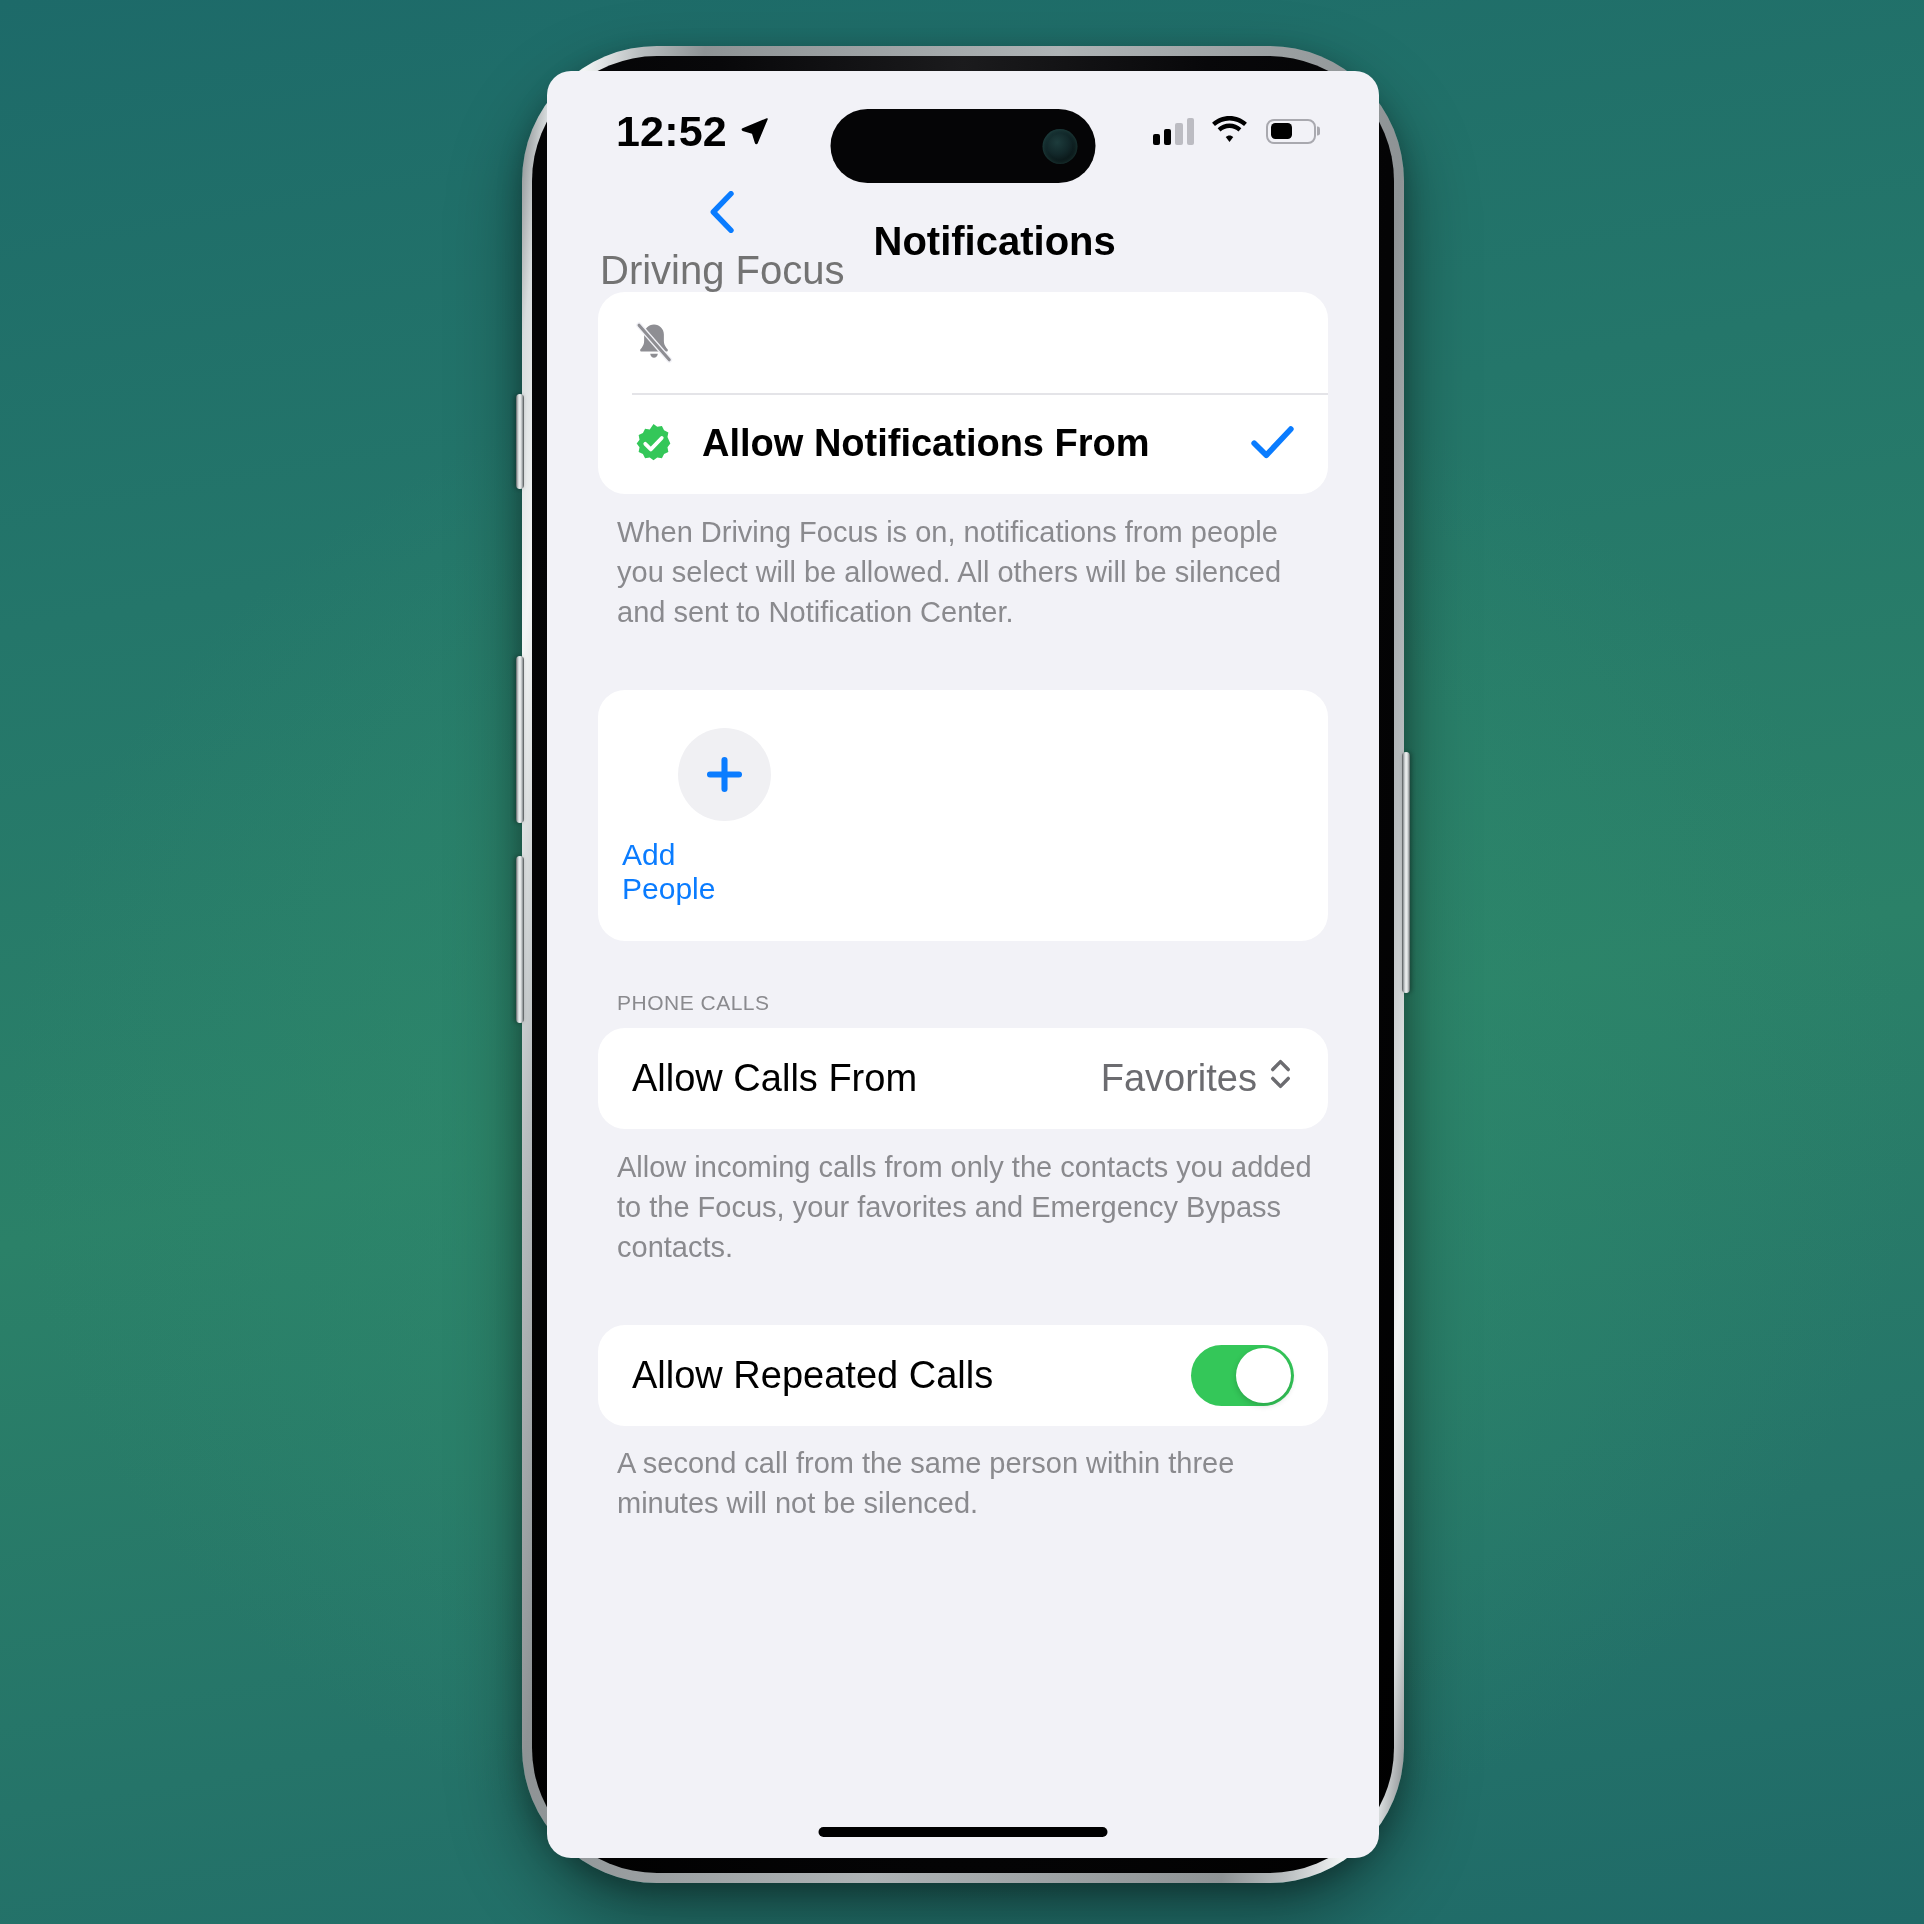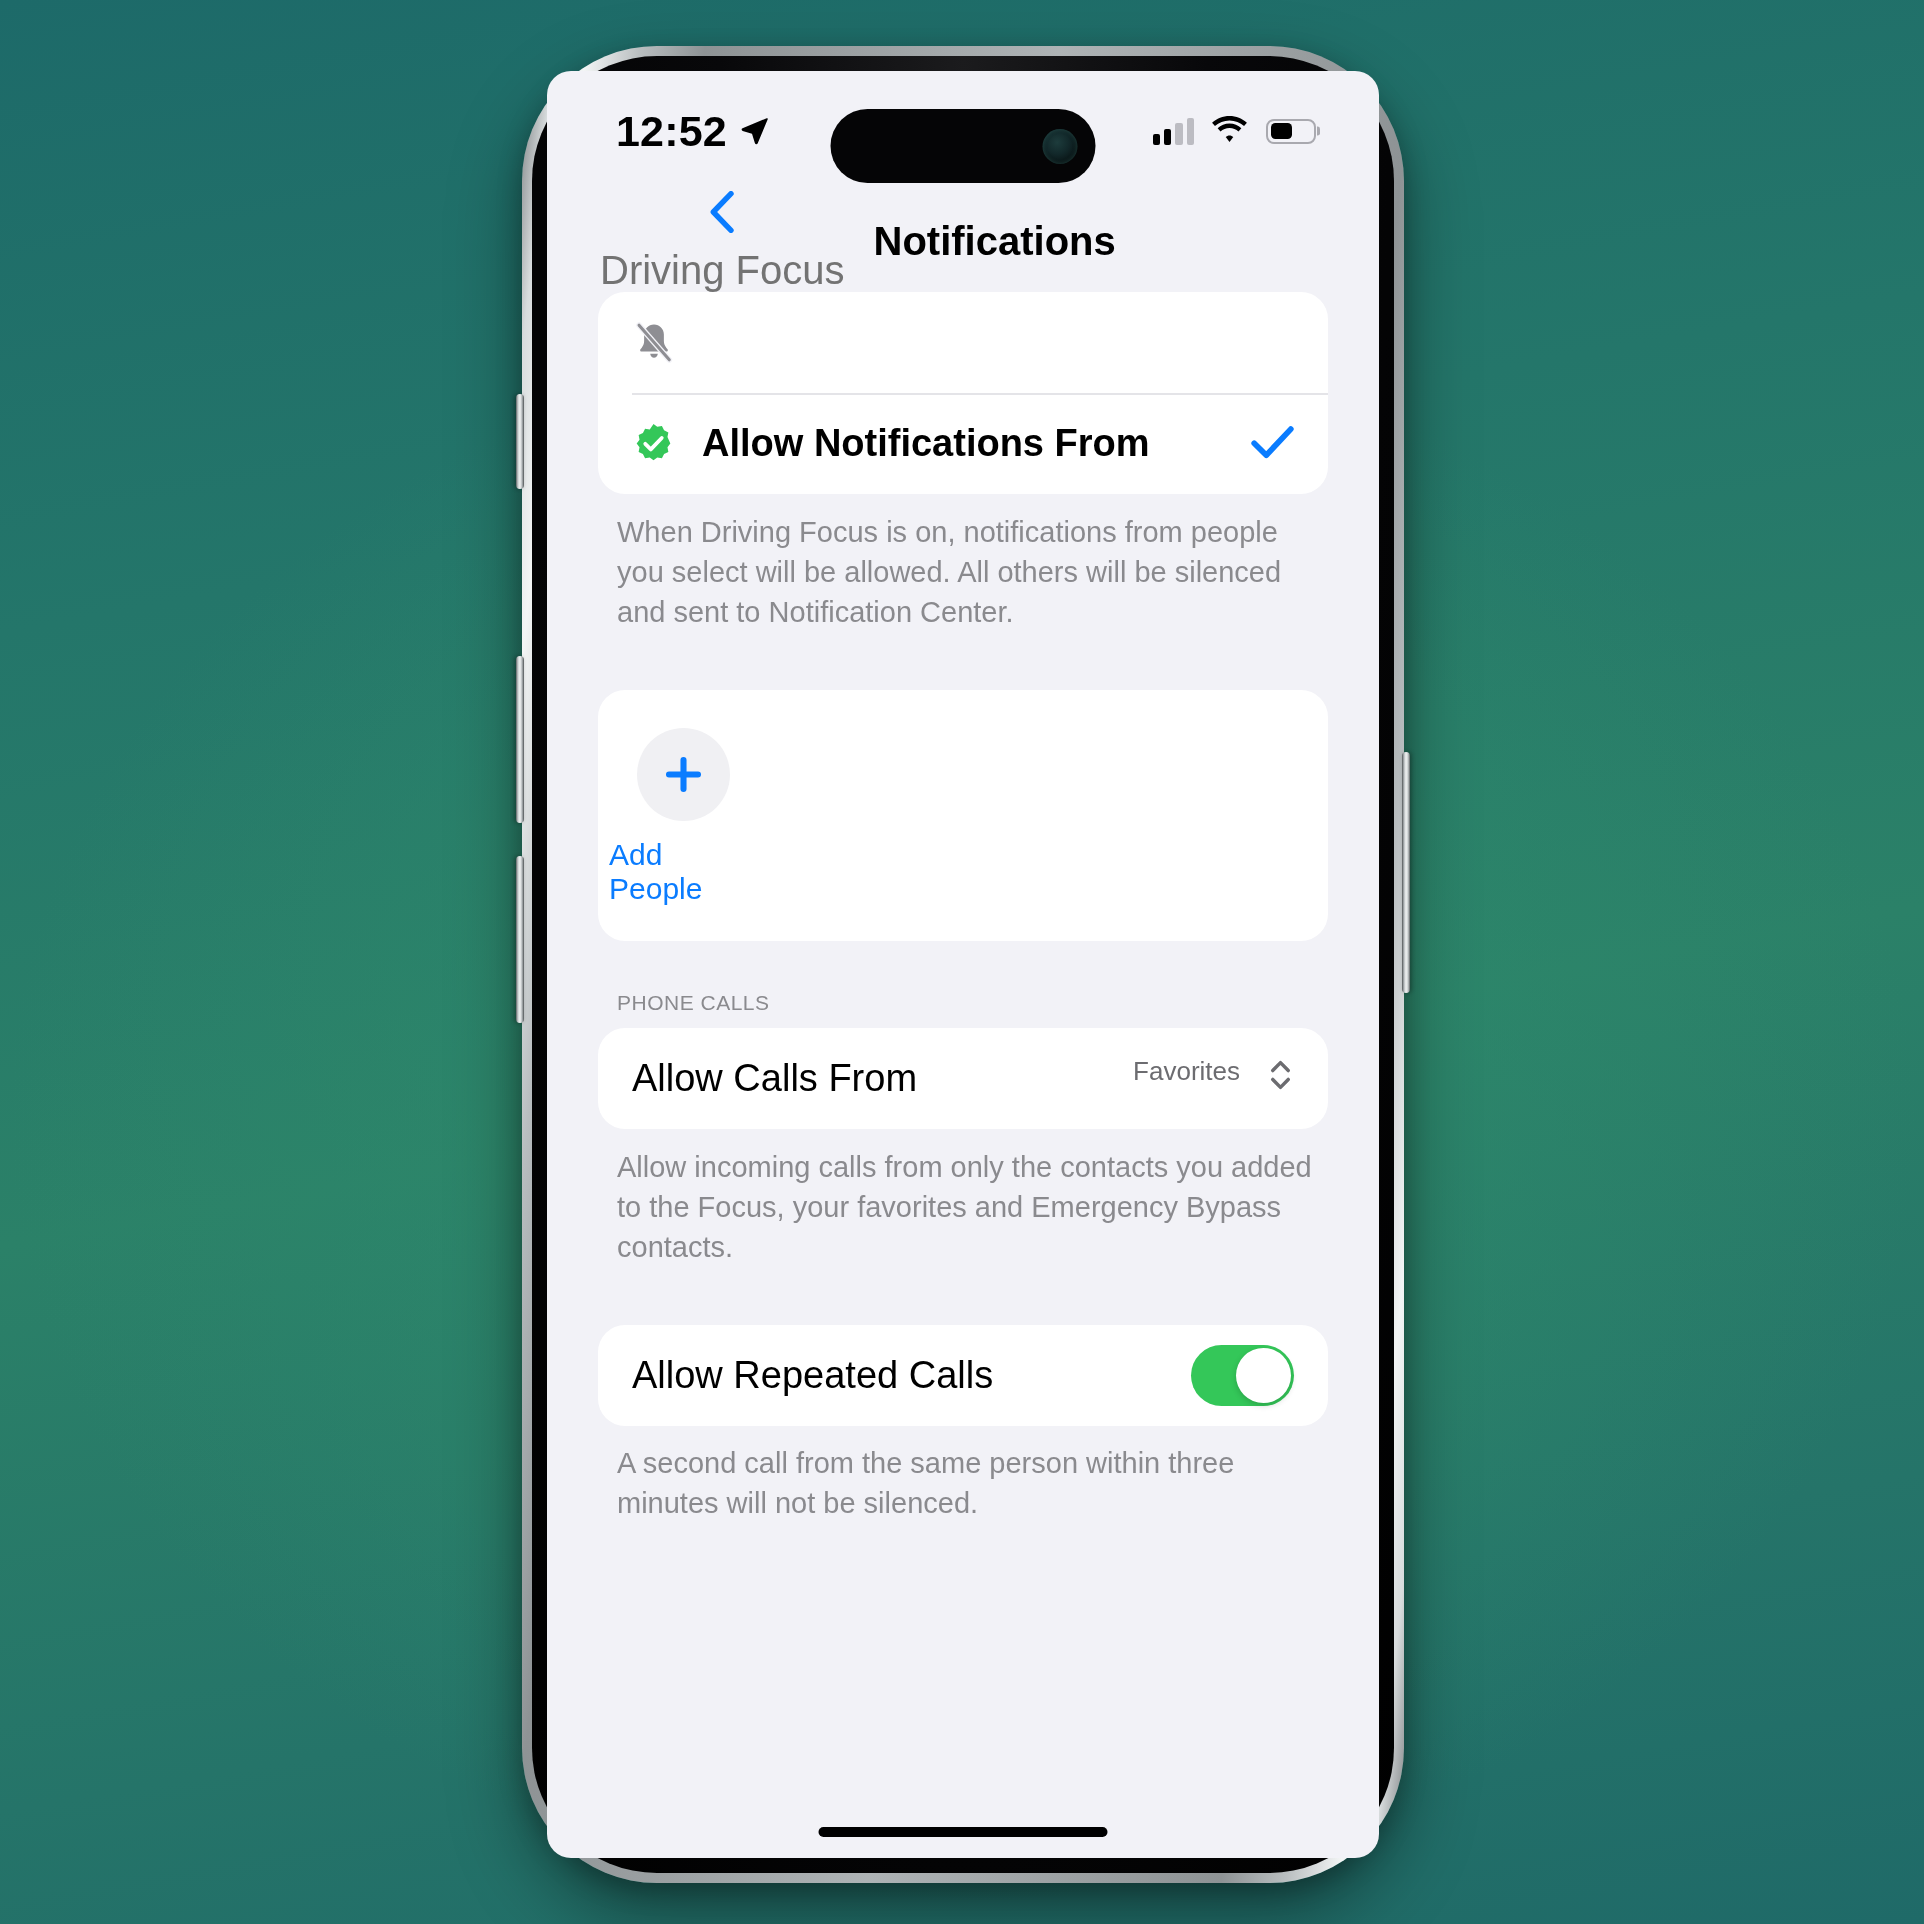--- a/index.html
+++ b/index.html
@@ -149,22 +149,22 @@
     content:''; position:absolute; left:34px; right:0; top:0;
     height:1.6px; background:#e4e4e8;
   }
   .row-icon{
     width:43px; display:flex; align-items:center; justify-content:center;
     margin-right:27px; flex:0 0 auto;
   }
   .row-label{ font-size:38px; color:#000; flex:1; }
   .row-label.bold{ font-weight:600; }
   .row-value{
-    font-size:26px; color:#6c6c70;
-    display:flex; align-items:flex-start; gap:27px;
+    font-size:38px; color:#6c6c70;
+    display:flex; align-items:center; gap:10px;
   }
 
   .footnote{
     font-size:29px; line-height:1.38;
     color:#8a8a8e;
     padding:17.6px 14.4px 0 19px;
   }
 
   .section-header{
     font-size:21px; color:#8a8a8e;
@@ -173,22 +173,22 @@
   }
 
   
   .people-card{
     background:#fff; border-radius:27px;
     padding:38px 0 35px 0;
     display:flex;
   }
   .person-slot{
     width:149px;
-    display:flex; flex-direction:column; align-items:center; gap:17.6px;
-    margin-left:11px;
+    display:flex; flex-direction:column; align-items:flex-end; gap:17.6px;
+    margin-left:24px;
     cursor:pointer;
   }
   .person-circle{
     width:93px; height:93px; border-radius:50%;
     background:#f0f0f3;
     display:flex; align-items:center; justify-content:center;
   }
   .person-label{ font-size:30px; color:#0a7cff; }
 
   

